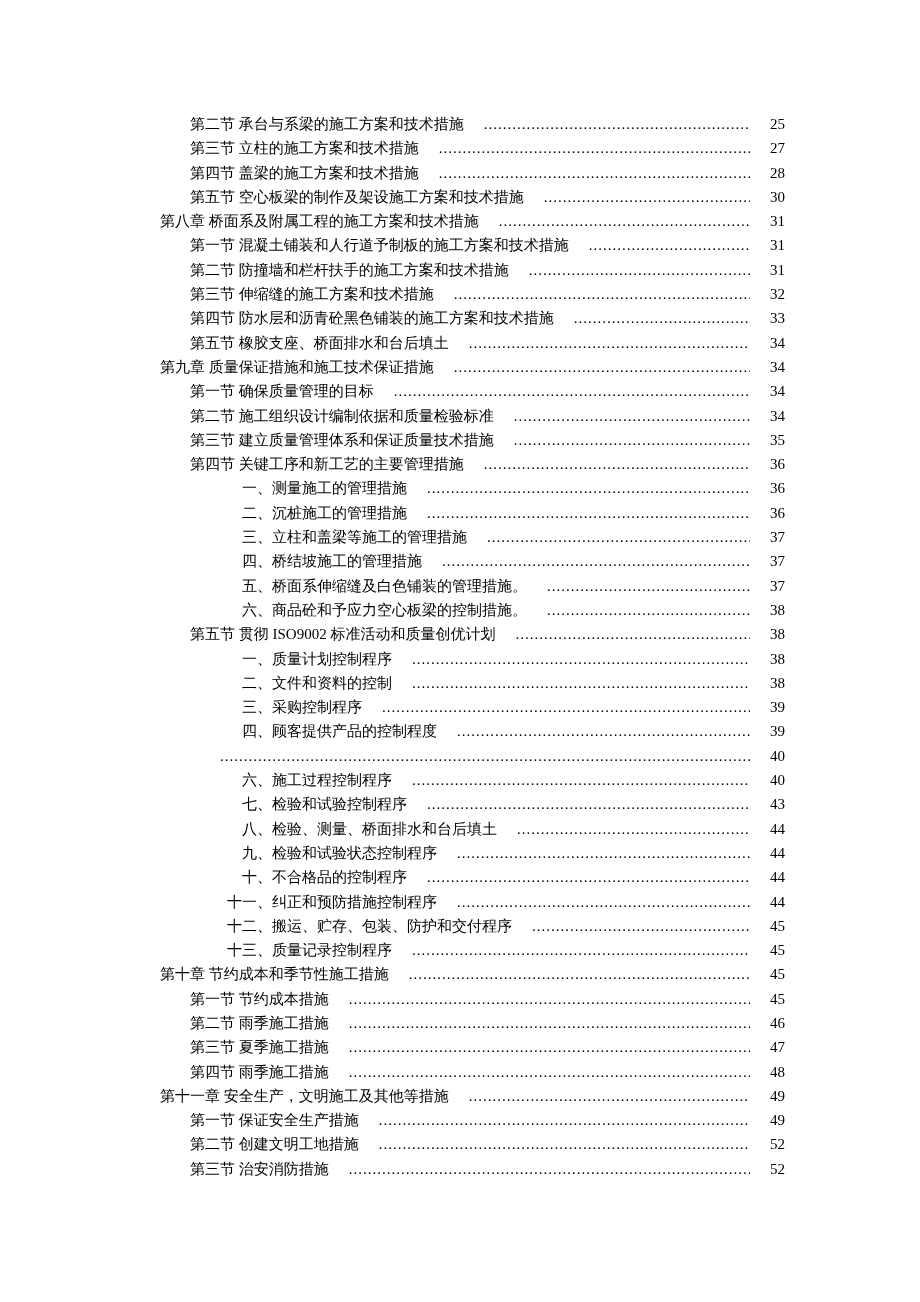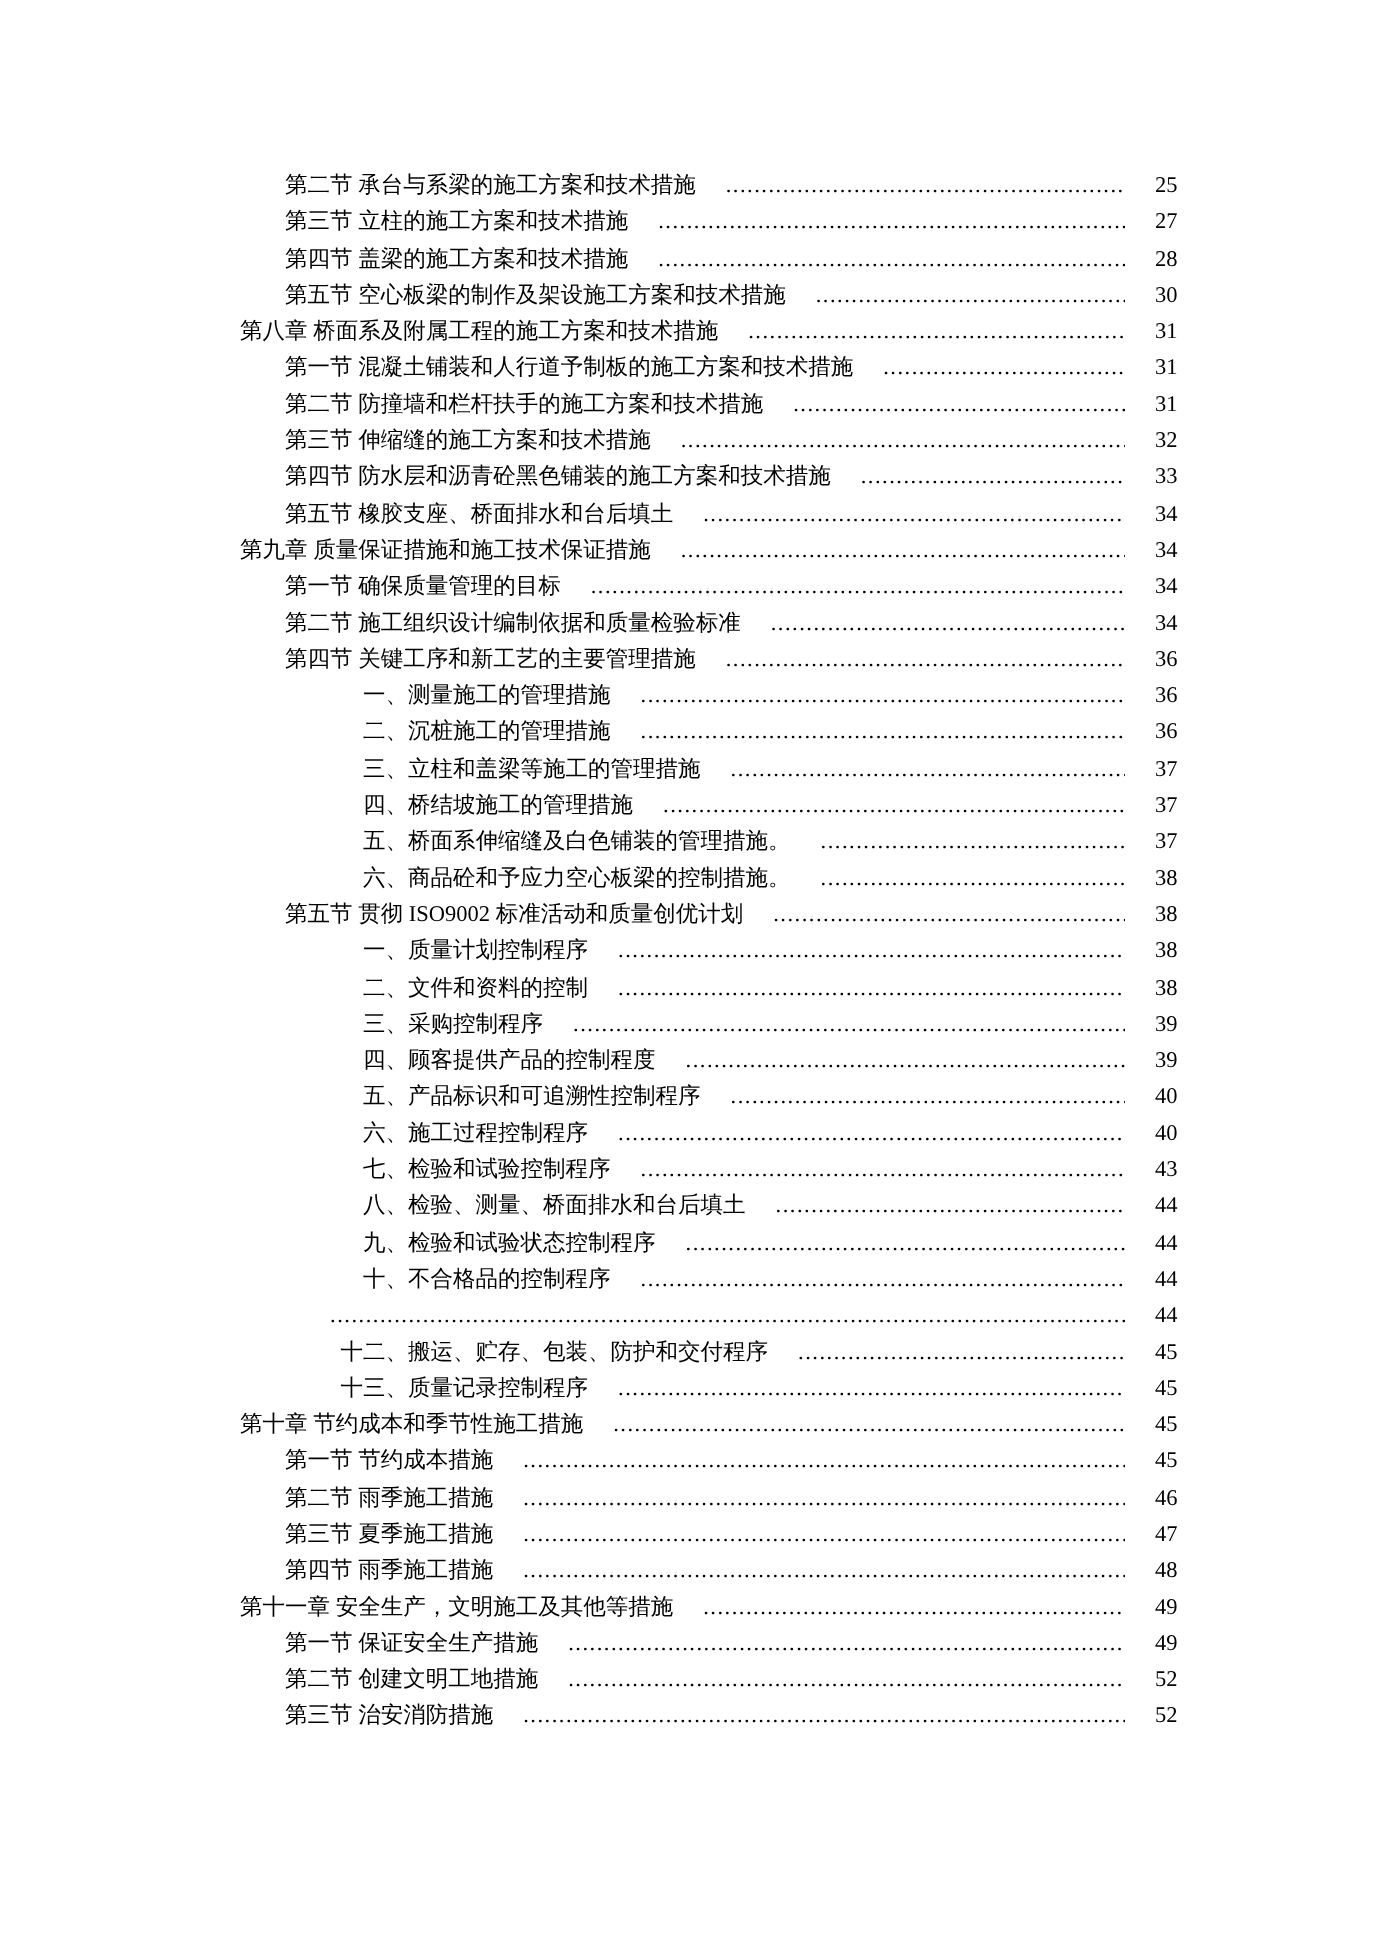--- a/index.html
+++ b/index.html
@@ -100,20 +100,25 @@
       <span class="toc-label">第一节 确保质量管理的目标</span>
       <span class="dots"></span>
       <span class="pg">34</span>
     </div>
     <div class="toc-line lv2">
       <span class="toc-label">第二节 施工组织设计编制依据和质量检验标准</span>
       <span class="dots"></span>
       <span class="pg">34</span>
     </div>
     <div class="toc-line lv2">
+      <span class="toc-label">第三节 建立质量管理体系和保证质量技术措施</span>
+      <span class="dots"></span>
+      <span class="pg">35</span>
+    </div>
+    <div class="toc-line lv2">
       <span class="toc-label">第四节 关键工序和新工艺的主要管理措施</span>
       <span class="dots"></span>
       <span class="pg">36</span>
     </div>
     <div class="toc-line lv3">
       <span class="toc-label"><span class="num-label">一、</span><span>测量施工的管理措施</span></span>
       <span class="dots"></span>
       <span class="pg">36</span>
     </div>
     <div class="toc-line lv3">
@@ -160,21 +165,20 @@
       <span class="toc-label"><span class="num-label">三、</span><span>采购控制程序</span></span>
       <span class="dots"></span>
       <span class="pg">39</span>
     </div>
     <div class="toc-line lv3">
       <span class="toc-label"><span class="num-label">四、</span><span>顾客提供产品的控制程度</span></span>
       <span class="dots"></span>
       <span class="pg">39</span>
     </div>
     <div class="toc-line lv3">
-      <span class="toc-label"><span class="num-label">五、</span><span>产品标识和可追溯性控制程序</span></span>
       <span class="dots"></span>
       <span class="pg">40</span>
     </div>
     <div class="toc-line lv3">
       <span class="toc-label"><span class="num-label">六、</span><span>施工过程控制程序</span></span>
       <span class="dots"></span>
       <span class="pg">40</span>
     </div>
     <div class="toc-line lv3">
       <span class="toc-label"><span class="num-label">七、</span><span>检验和试验控制程序</span></span>
@@ -190,20 +194,21 @@
       <span class="toc-label"><span class="num-label">九、</span><span>检验和试验状态控制程序</span></span>
       <span class="dots"></span>
       <span class="pg">44</span>
     </div>
     <div class="toc-line lv3">
       <span class="toc-label"><span class="num-label">十、</span><span>不合格品的控制程序</span></span>
       <span class="dots"></span>
       <span class="pg">44</span>
     </div>
     <div class="toc-line lv3">
+      <span class="toc-label"><span class="num-label">十一、</span><span>纠正和预防措施控制程序</span></span>
       <span class="dots"></span>
       <span class="pg">44</span>
     </div>
     <div class="toc-line lv3">
       <span class="toc-label"><span class="num-label">十二、</span><span>搬运、贮存、包装、防护和交付程序</span></span>
       <span class="dots"></span>
       <span class="pg">45</span>
     </div>
     <div class="toc-line lv3">
       <span class="toc-label"><span class="num-label">十三、</span><span>质量记录控制程序</span></span>

